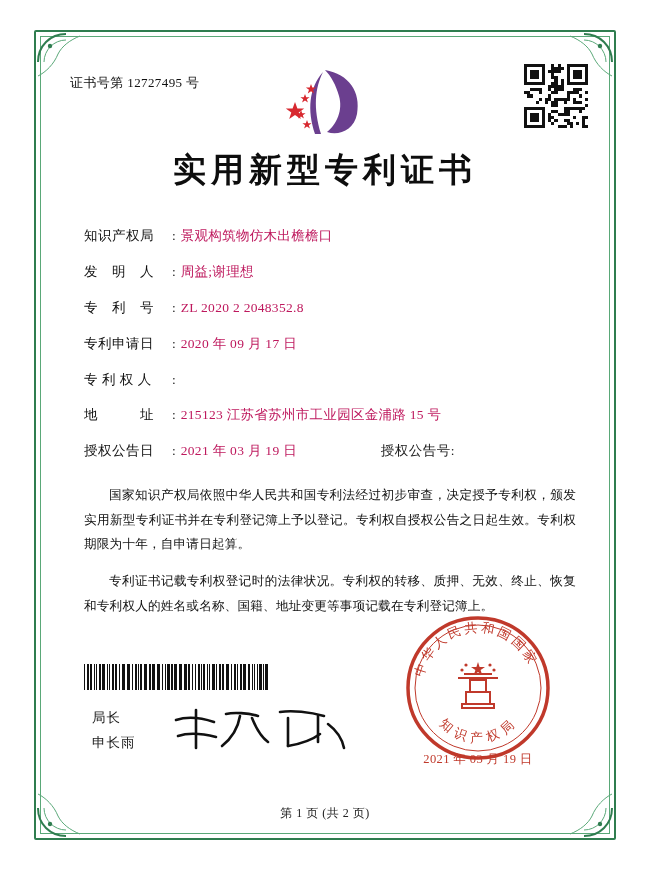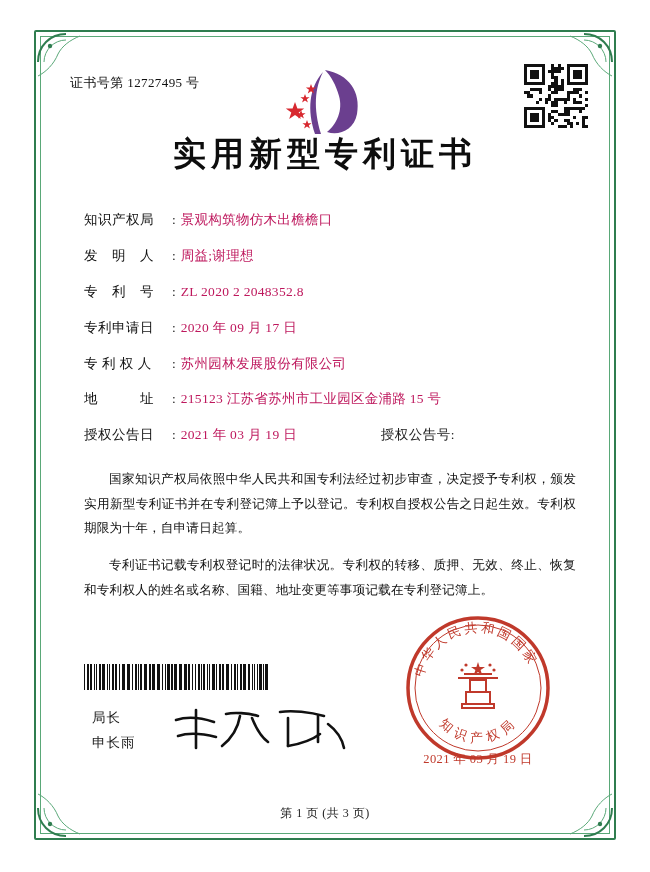--- a/index.html
+++ b/index.html
@@ -98,21 +98,21 @@
     height: 100%;
   }
   .qr-grid i { display: block; }
   .qr-grid i.on { background: #111; }
 
   .title {
     text-align: center;
     font-size: 33px;
     font-weight: bold;
     letter-spacing: 5px;
-    margin-top: 40px;
+    margin-top: 56px;
     margin-bottom: 8px;
     font-family: "DejaVu Serif", "Liberation Serif", serif;
     color: #0d0d0d;
   }
 
   .fields {
     margin-top: 34px;
     padding-left: 26px;
     padding-right: 10px;
   }
@@ -757,21 +757,20 @@
 
       <div class="field-row">
         <span class="field-label">专利申请日</span>
         <span class="field-colon">:</span>
         <span class="field-value">2020 年 09 月 17 日</span>
       </div>
 
       <div class="field-row">
         <span class="field-label">专 利 权 人</span>
         <span class="field-colon">:</span>
-        <span class="field-value">苏州园林发展股份有限公司</span>
       </div>
 
       <div class="field-row">
         <span class="field-label">地　　　址</span>
         <span class="field-colon">:</span>
         <span class="field-value">215123 江苏省苏州市工业园区金浦路 15 号</span>
       </div>
 
       <div class="field-row dual">
         <span class="field-label">授权公告日</span>
@@ -896,16 +895,16 @@
           <circle cx="64" cy="53" r="1.6"></circle>
           <circle cx="60" cy="58" r="1.6"></circle>
           <circle cx="88" cy="53" r="1.6"></circle>
           <circle cx="92" cy="58" r="1.6"></circle>
         </g>
         <polygon points="76,28 79,38 69,31.5 83,31.5 73,38" fill="#c0392b" opacity="0"></polygon>
       </svg>
     </div>
     <div class="seal-date">2021 年 03 月 19 日</div>
 
-    <div class="page-footer">第 1 页 (共 3 页)</div>
+    <div class="page-footer">第 1 页 (共 2 页)</div>
 
   </div>
 </div>
 
 </body></html>

